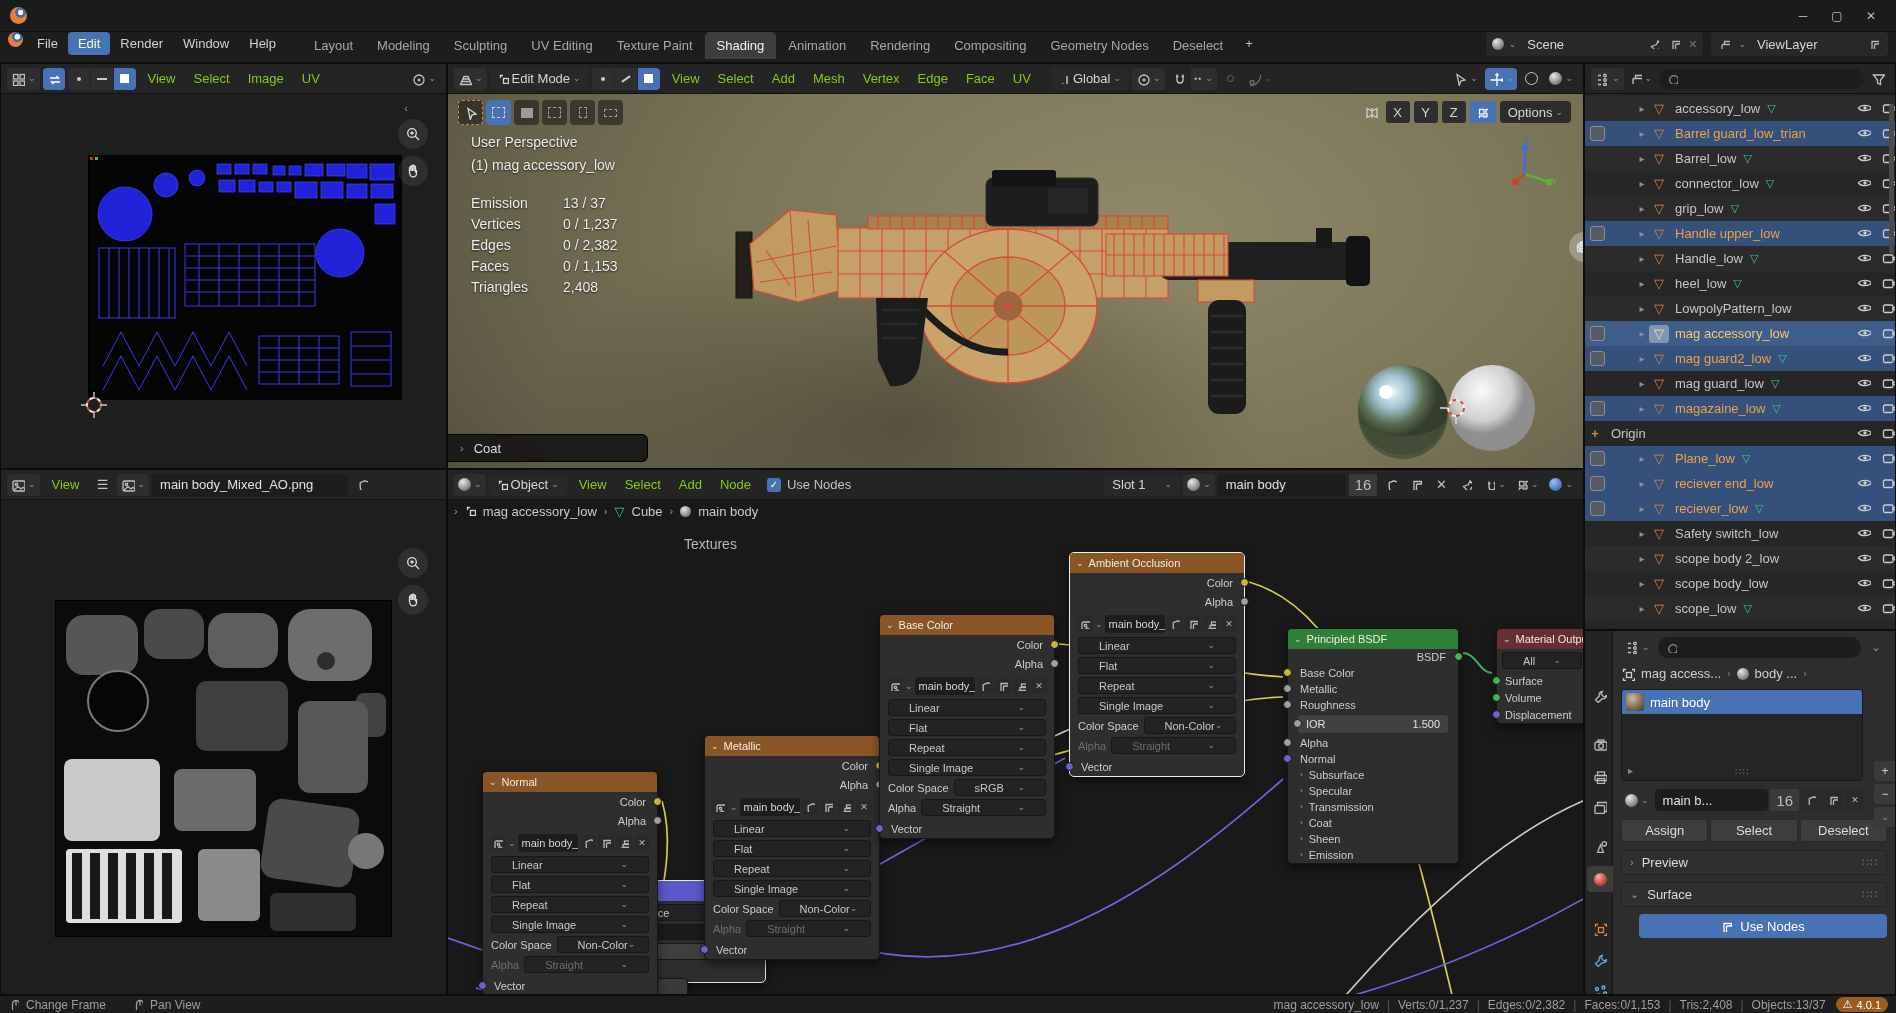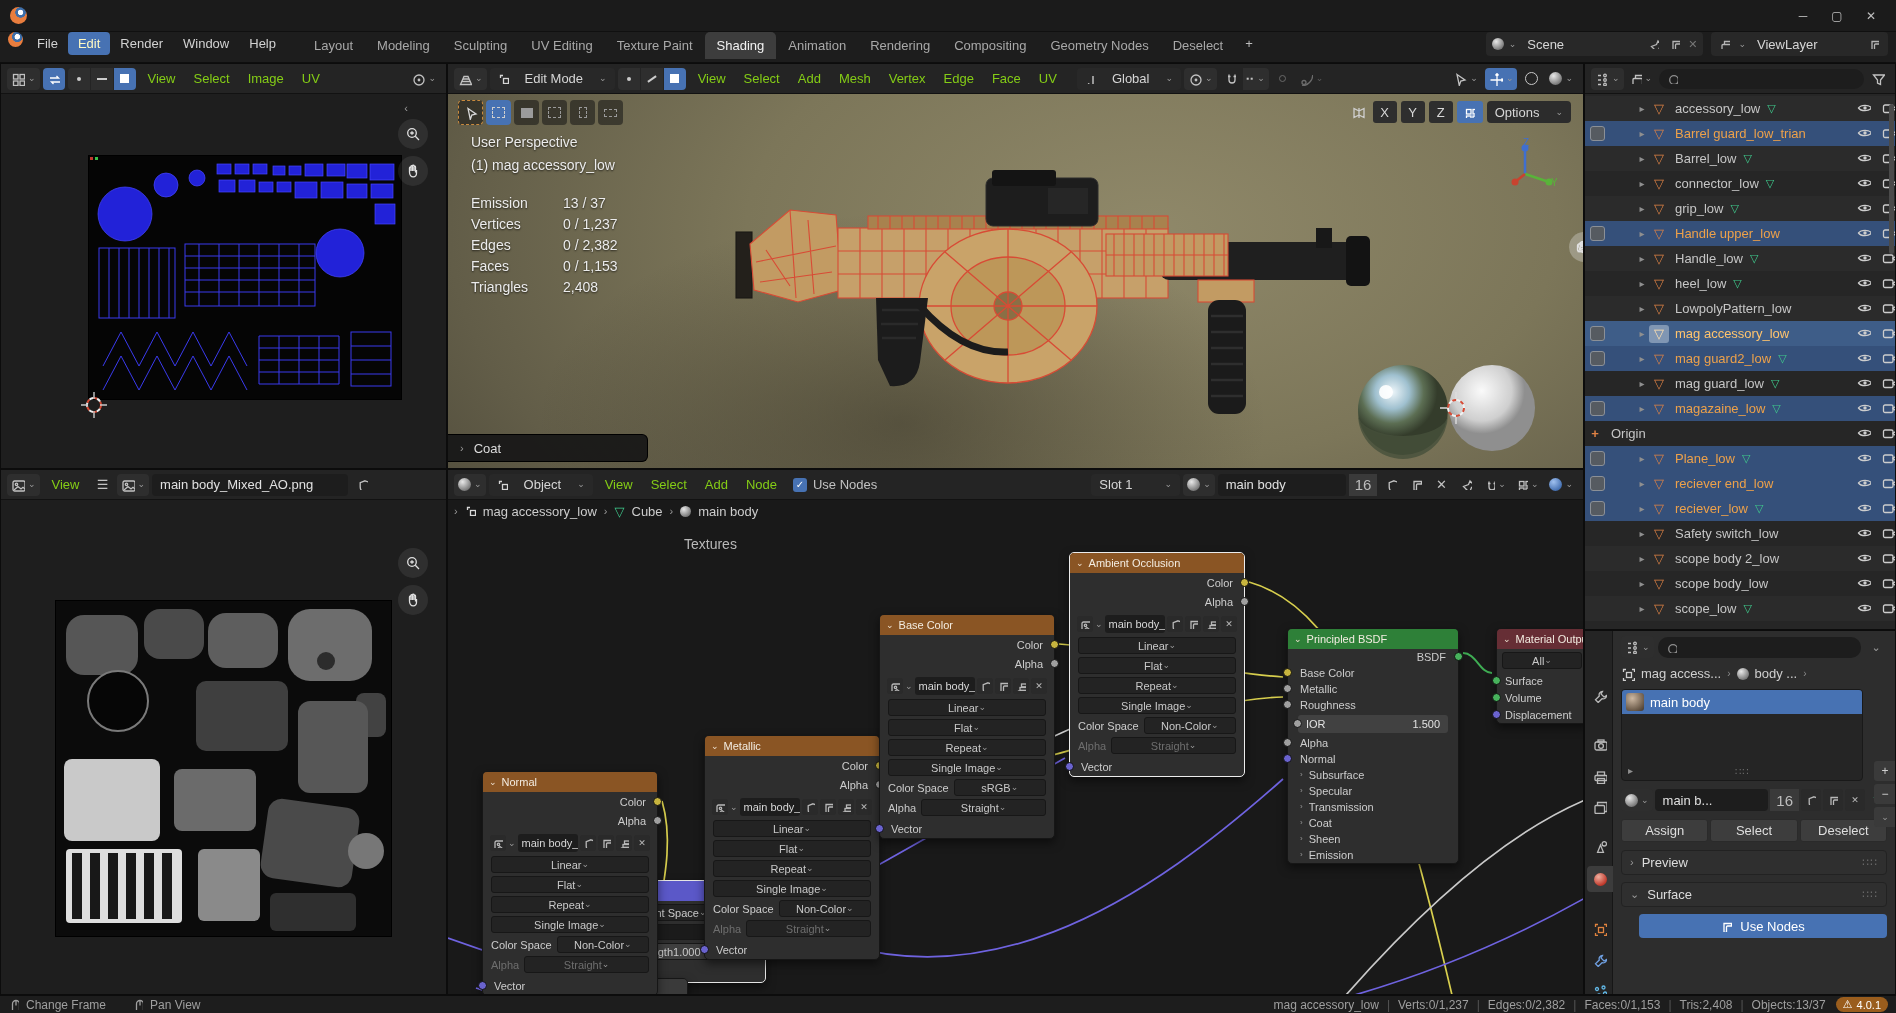--- a/index.html
+++ b/index.html
@@ -41,21 +41,21 @@
 #image-editor{top:406px;bottom:0}
 #viewport{top:0;height:406px}
 #node-editor{top:406px;bottom:0;background:#191919}
 #outliner{top:0;height:567px;background:#262626}
 #properties{top:567px;bottom:0;background:#2d2d2d}
 .ed-header{position:relative;z-index:6;height:30px;background:#242424;display:flex;align-items:center;padding:0 6px;gap:3px;border-bottom:1px solid #121212}
 .menu{padding:3px 9px;color:#84cc16;white-space:nowrap}
 .icon-btn{height:22px;min-width:22px;display:flex;align-items:center;justify-content:center;border-radius:4px;color:#c2c2c2;gap:3px;padding:0 4px;background:transparent}
 .icon-btn.boxed{background:#2e2e2e}
 .icon-btn.blue{background:#4772b3;color:#fff}
-.dd{background:#282828;border-radius:4px;height:22px;display:flex;align-items:center;padding:0 8px;gap:16px;color:#d6d6d6;white-space:nowrap}
+.dd{background:#282828;border-radius:4px;height:22px;display:flex;align-items:center;padding:0 8px;gap:3px;color:#d6d6d6;white-space:nowrap}
 .grp{display:flex;gap:1px;align-items:center}
 .grp .icon-btn{border-radius:0}
 .grp .icon-btn:first-child{border-radius:4px 0 0 4px}
 .grp .icon-btn:last-child{border-radius:0 4px 4px 0}
 .dim{opacity:.45}
 .spacer{flex:1}
 .ball{width:13px;height:13px;border-radius:50%;background:radial-gradient(circle at 35% 30%,#e8e8e8,#7c7c7c 70%,#4c4c4c)}
 .ball.ring{background:none;border:1.5px solid #c9c9c9}
 .ball.blue{background:radial-gradient(circle at 35% 30%,#9fc0ef,#4772b3 70%,#2c4b7d)}
 .checkbox{width:14px;height:14px;border-radius:3px;background:#4772b3;color:#fff;font-size:10px;display:flex;align-items:center;justify-content:center}
@@ -100,21 +100,21 @@
 .n-head.tex{background:#8a5524}
 .n-head.bsdfh{background:#2e8038}
 .n-head.moh{background:#662e35}
 .n-head.nmh{background:#5b58c8}
 .n-head.plain{background:#3a3a3a;color:#ddd}
 .sock-row{position:relative;height:19px;display:flex;align-items:center;padding:0 11px;gap:5px}
 .sock-row.out{justify-content:flex-end}
 .sock{position:absolute;width:9px;height:9px;border-radius:50%;border:1px solid #101010;top:5px}
 .sock.out{right:-5px}.sock.in{left:-5px}
 .sock.yellow{background:#c7b43e}.sock.gray{background:#9f9f9f}.sock.purple{background:#6a63cf}.sock.green{background:#47b25c}
-.n-field{height:17px;background:#232323;border:1px solid #171717;border-radius:3px;margin:3px 8px;display:flex;align-items:center;justify-content:center;padding:0 20px;color:#c9c9c9;overflow:hidden;white-space:nowrap}
+.n-field{height:17px;background:#232323;border:1px solid #171717;border-radius:3px;margin:3px 8px;display:flex;align-items:center;justify-content:space-between;padding:0 20px;color:#c9c9c9;overflow:hidden;white-space:nowrap}
 .n-split{display:flex;align-items:center;margin:3px 8px;gap:5px;white-space:nowrap}
 .n-split .n-field{flex:1;margin:0}
 .n-split.rdim,.n-split.rdim .n-field{color:#6e6e6e}
 .alpha-active .n-split.rdim,.alpha-active .n-split.rdim .n-field{color:#c9c9c9}
 .img-row{display:flex;align-items:center;gap:2px;margin:4px 7px;height:18px}
 .img-row .name{flex:1;background:#1d1d1d;border-radius:3px;height:18px;line-height:18px;padding:0 4px;overflow:hidden;white-space:nowrap;color:#d6d6d6}
 .mi{width:16px;height:16px;background:#2a2a2a;border-radius:3px;display:flex;align-items:center;justify-content:center;font-size:9px;color:#b8b8b8;flex:0 0 auto}
 .mi svg.ic{width:10px;height:10px}
 .pos-normal{left:34px;top:301px;z-index:4}
 .pos-metallic{left:256px;top:265px}

